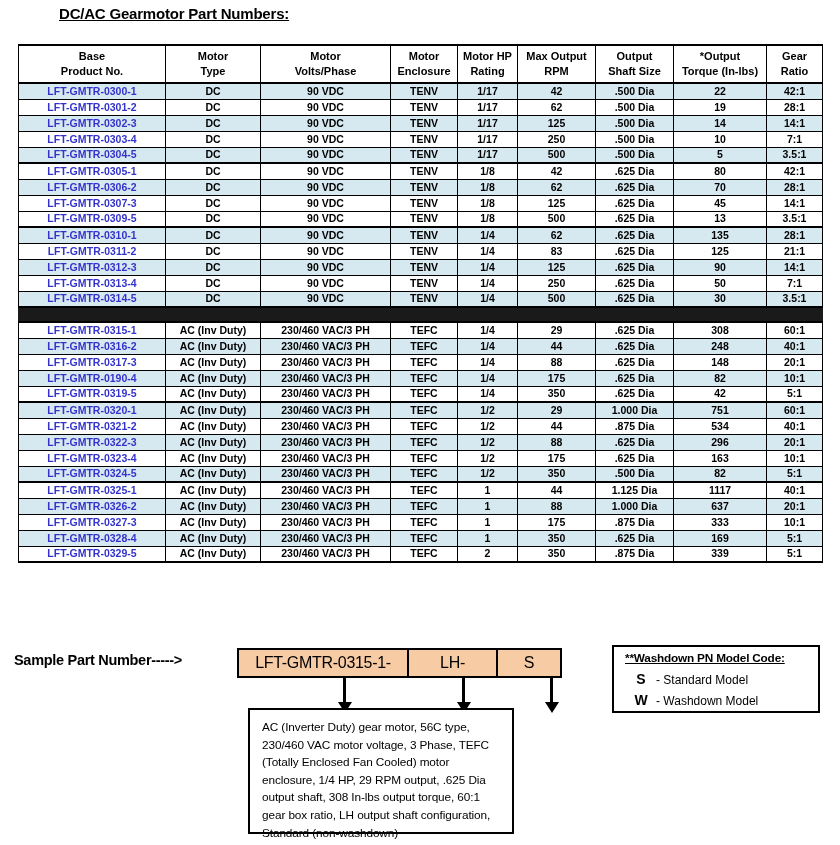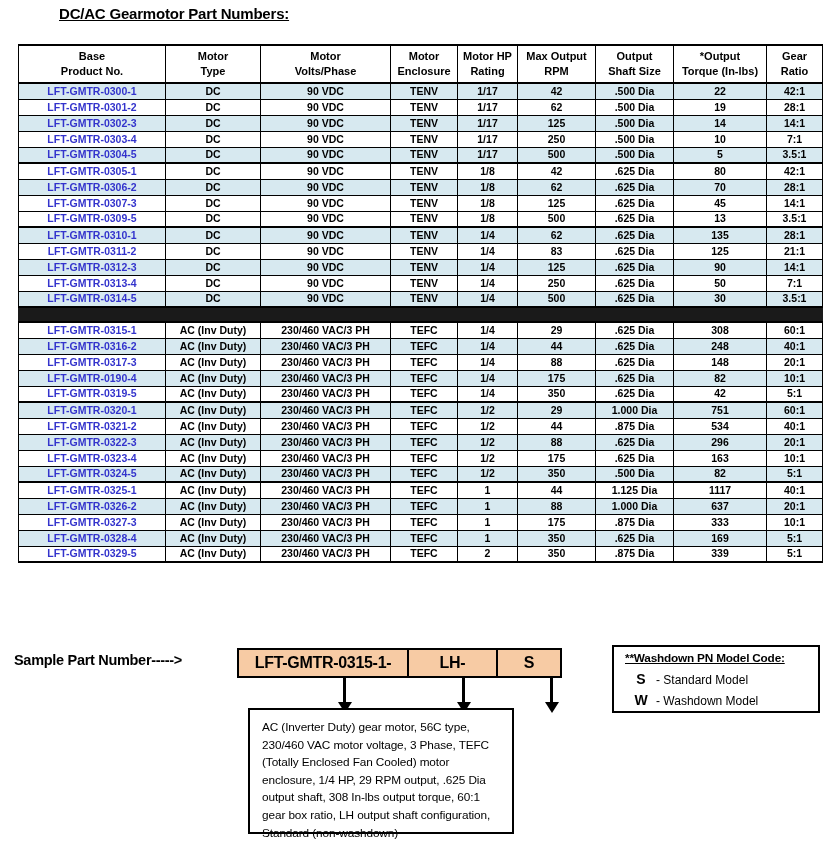--- a/index.html
+++ b/index.html
@@ -104,21 +104,21 @@
     border: 2px solid #000;
   }
   .sbox {
     background: #f7cba4;
     border-right: 2px solid #000;
     height: 26px;
     display: flex;
     align-items: center;
     justify-content: center;
     font-size: 16px;
-    font-weight: bold;
+    font-weight: normal;
     letter-spacing: -0.3px;
   }
   .sbox:last-child { border-right: none; }
   #sbox-base { width: 170px; }
   #sbox-lh   { width: 89px; }
   #sbox-s    { width: 62px; }
 
   
   .arrow {
     position: absolute;

